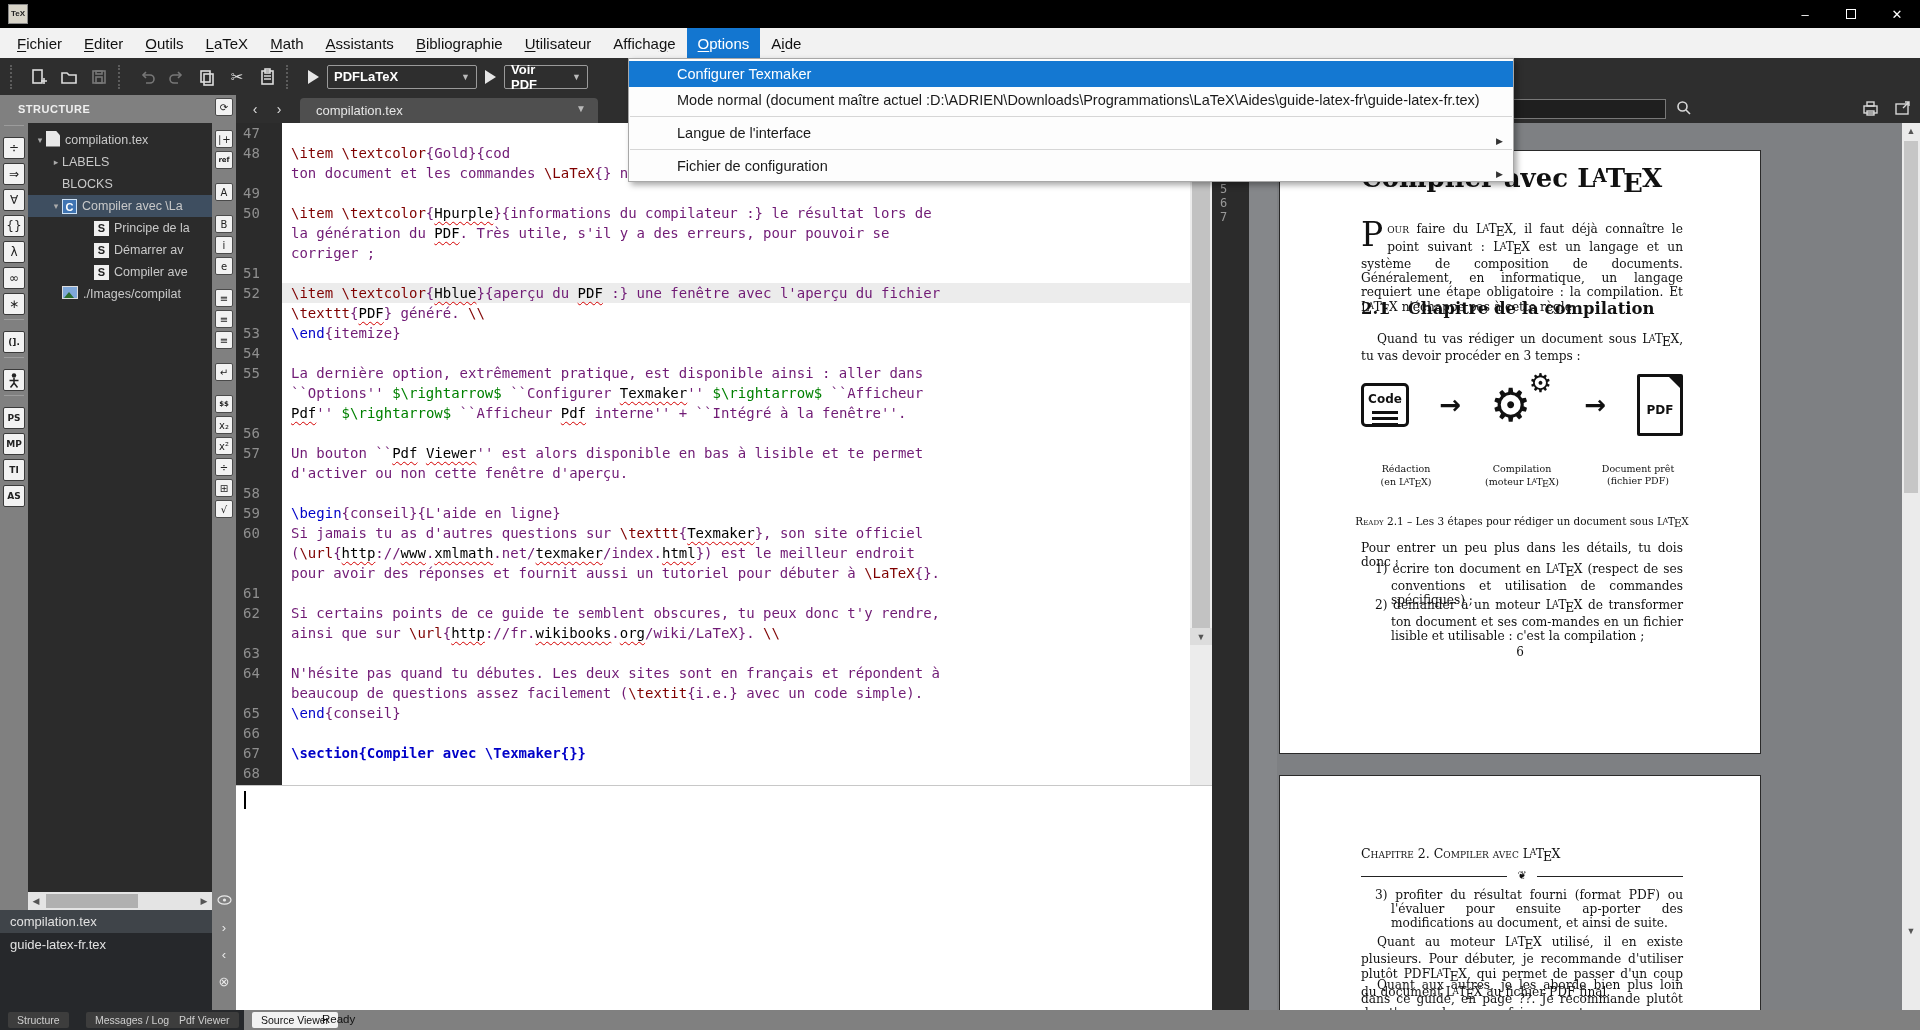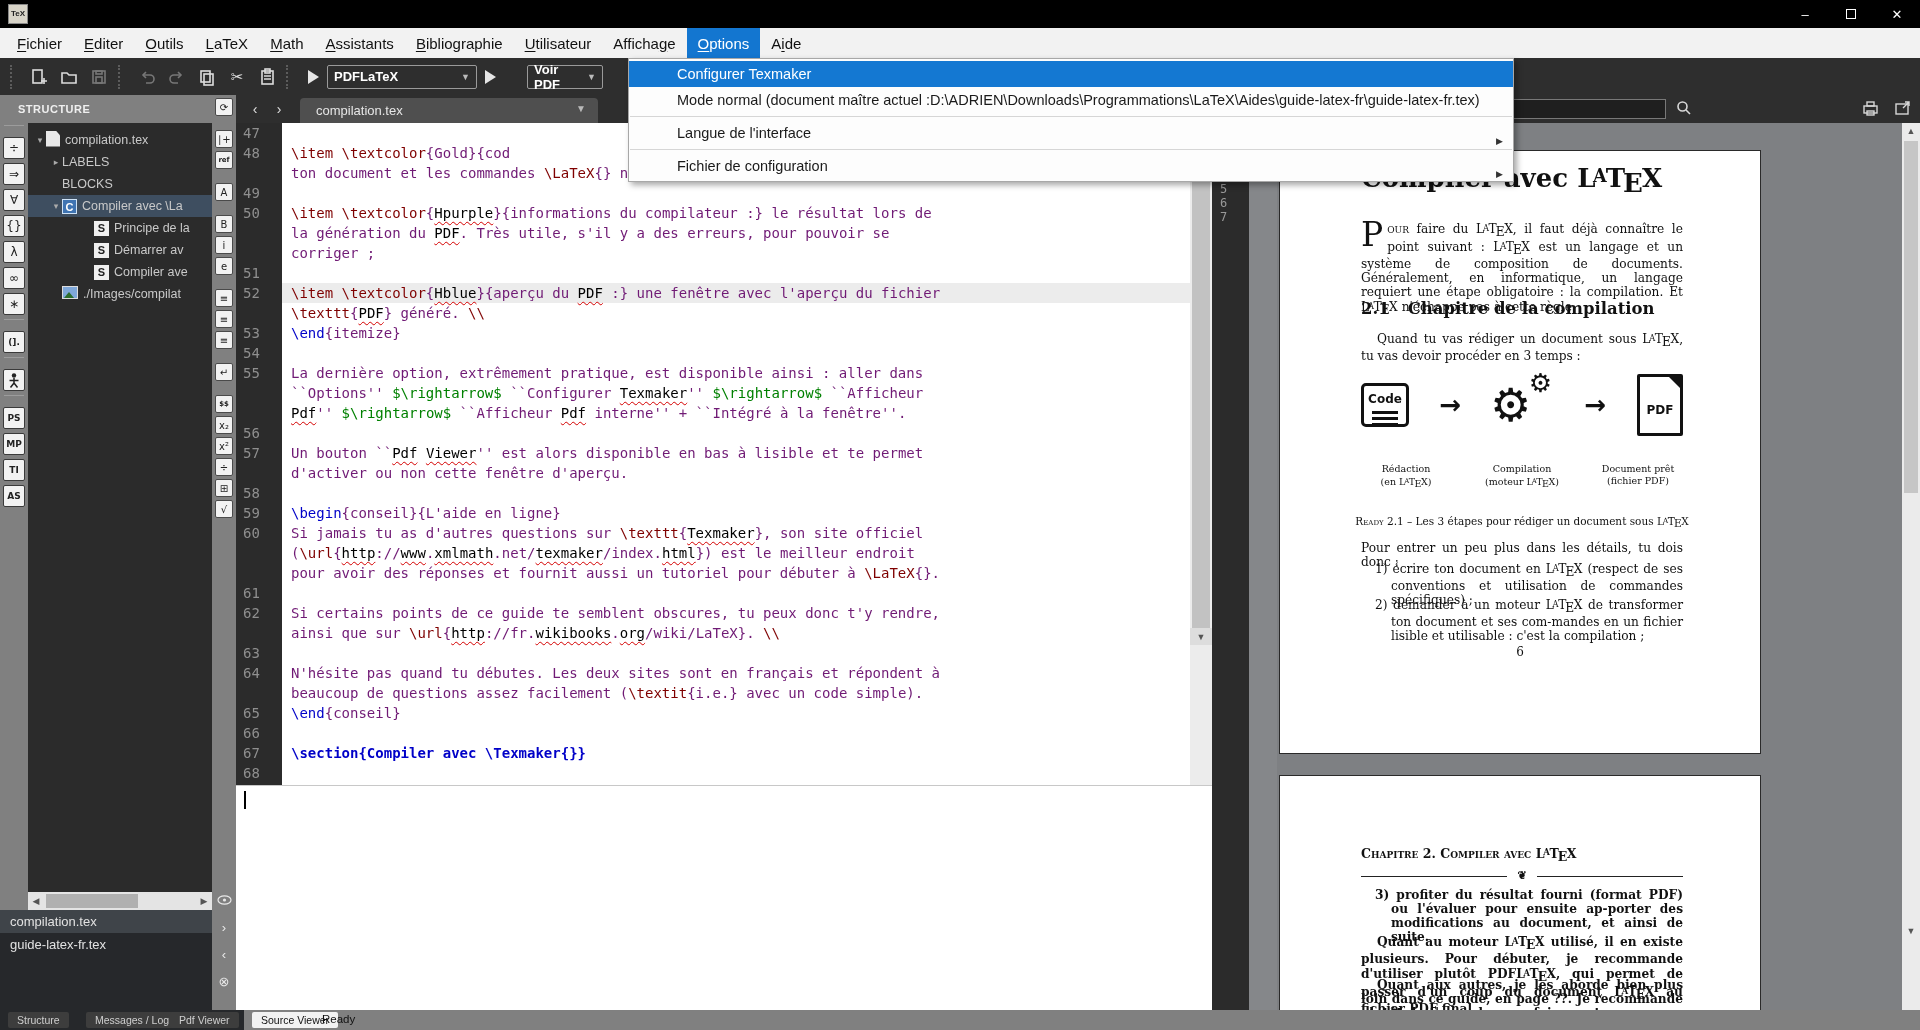--- a/index.html
+++ b/index.html
@@ -32,21 +32,21 @@
   
   .toolbar{position:absolute;left:0;top:58px;width:1920px;height:37px;background:#2e2e2e;display:flex;align-items:center;padding-left:6px;}
   .tsep{width:8px;height:24px;border-left:2px dotted #5c5c5c;margin:0 6px 0 4px;}
   .tbtn{width:30px;height:30px;display:flex;align-items:center;justify-content:center;color:#dcdcdc;}
   .tbtn.dis{color:#777;}
   .tbtn svg{stroke:currentColor;fill:none;stroke-width:1.6;}
   .runbtn{width:0;height:0;border-left:11px solid #e6e6e6;border-top:7px solid transparent;border-bottom:7px solid transparent;margin:0 8px;}
   .combo{height:24px;background:#2e2e2e;border:1px solid #9a9a9a;border-radius:2px;color:#fff;font-size:13px;font-weight:bold;
          display:flex;align-items:center;padding:0 6px;position:relative;}
   .combo .caret{margin-left:auto;color:#bbb;font-size:9px;padding-left:8px;}
-  .combo.c1{width:150px;}.combo.c2{width:76px;margin-left:23px;}
+  .combo.c1{width:150px;}.combo.c2{width:84px;}
   .scissors{font-size:15px;}
 
   
   .leftbar{position:absolute;left:0;top:95px;width:28px;height:915px;background:#808080;}
   .lt{width:22px;height:22px;margin:4px auto 4px auto;background:#f2f2f2;border:1px solid #3a3a3a;border-radius:2px;
       display:flex;align-items:center;justify-content:center;font-size:12px;color:#222;font-family:"DejaVu Sans",sans-serif;}
   .lt.small{font-size:9px;font-weight:bold;}
   .ltsep{height:8px;border-top:1px solid #9c9c9c;margin:2px 4px;}
 
   
@@ -110,21 +110,21 @@
   .minidark{position:absolute;left:1212px;top:123px;width:37px;height:887px;background:#2b2b2b;
             font-family:"DejaVu Sans Mono",monospace;font-size:12px;color:#999;}
   .mnum{height:14px;line-height:14px;padding-left:8px;}
   .minigray{position:absolute;left:1249px;top:123px;width:28px;height:887px;background:#85878a;}
 
   
   .pdfpanel{position:absolute;left:1277px;top:123px;width:643px;height:887px;background:#7e8083;overflow:hidden;}
   .page{position:absolute;left:2px;width:482px;background:#fff;border:1px solid #2a2a2a;overflow:hidden;
         font-family:"DejaVu Serif",serif;color:#111;}
   .page1{top:27px;height:604px;}
-  .page2{top:652px;height:236px;font-weight:bold;}
+  .page2{top:652px;height:236px;}
   .ptxt{position:absolute;left:81px;width:322px;font-size:12.2px;line-height:14px;text-align:justify;}
   .chaptitle{position:absolute;left:81px;top:12px;font-size:26px;font-weight:bold;white-space:nowrap;}
   .dropcap{float:left;font-size:33px;line-height:26px;padding:1px 4px 0 0;}
   .smcaps{font-variant:small-caps;}
   .secheading{position:absolute;left:81px;top:148px;font-size:16.5px;font-weight:bold;}
   .secheading .snum{margin-right:18px;}
   .figrow{position:absolute;left:81px;top:218px;width:322px;display:flex;align-items:center;justify-content:space-between;height:72px;}
   .figarrow{font-size:26px;font-weight:bold;font-family:"DejaVu Sans",sans-serif;}
   .codeicon{width:48px;height:44px;border:3px solid #111;border-radius:5px;text-align:center;font-family:"DejaVu Sans",sans-serif;}
   .codeicon .cap{font-size:12px;font-weight:bold;margin-top:6px;}

